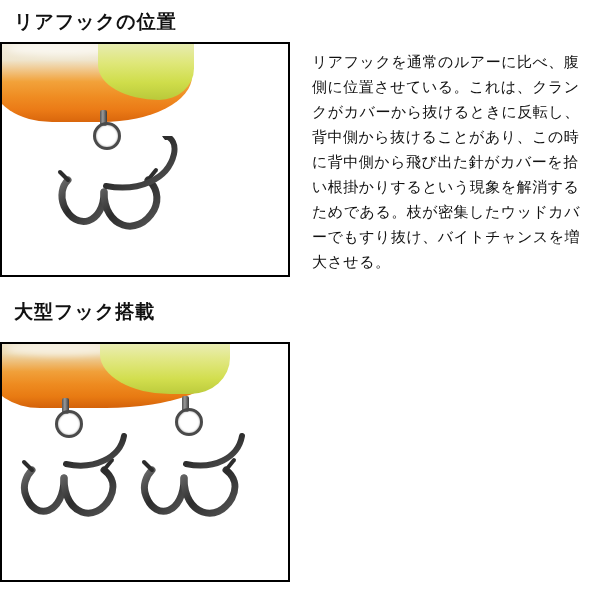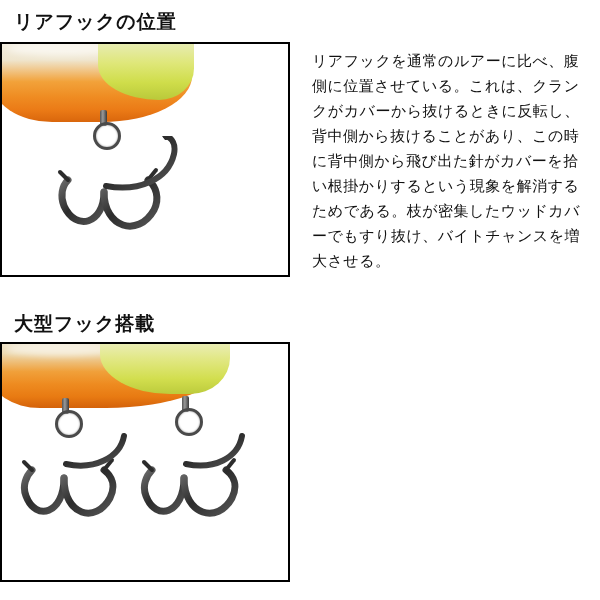--- a/index.html
+++ b/index.html
@@ -35,21 +35,21 @@
     left: 14px;
     top: 12px;
     font-size: 19px;
     font-weight: bold;
     letter-spacing: 1px;
     line-height: 1;
     color: #111111;
     white-space: nowrap;
   }
   #section-large .section-title {
-    top: 18px;
+    top: 6px;
   }
 
   
   .photo {
     position: absolute;
     border: 2px solid #000000;
     box-sizing: border-box;
     overflow: hidden;
     background: #ffffff;
   }
@@ -147,21 +147,20 @@
     font-size: 15px;
     line-height: 25px;
     color: #111111;
     text-align: left;
     letter-spacing: 0.5px;
   }
   #text-rear {
     left: 312px;
     top: 50px;
     width: 278px;
-    font-family: Liberation Mono, monospace;
   }
 </style>
 </head>
 <body>
 
 <div class="page">
 
   <div class="section" id="section-rear">
 
     <div class="section-title">リアフックの位置</div>

